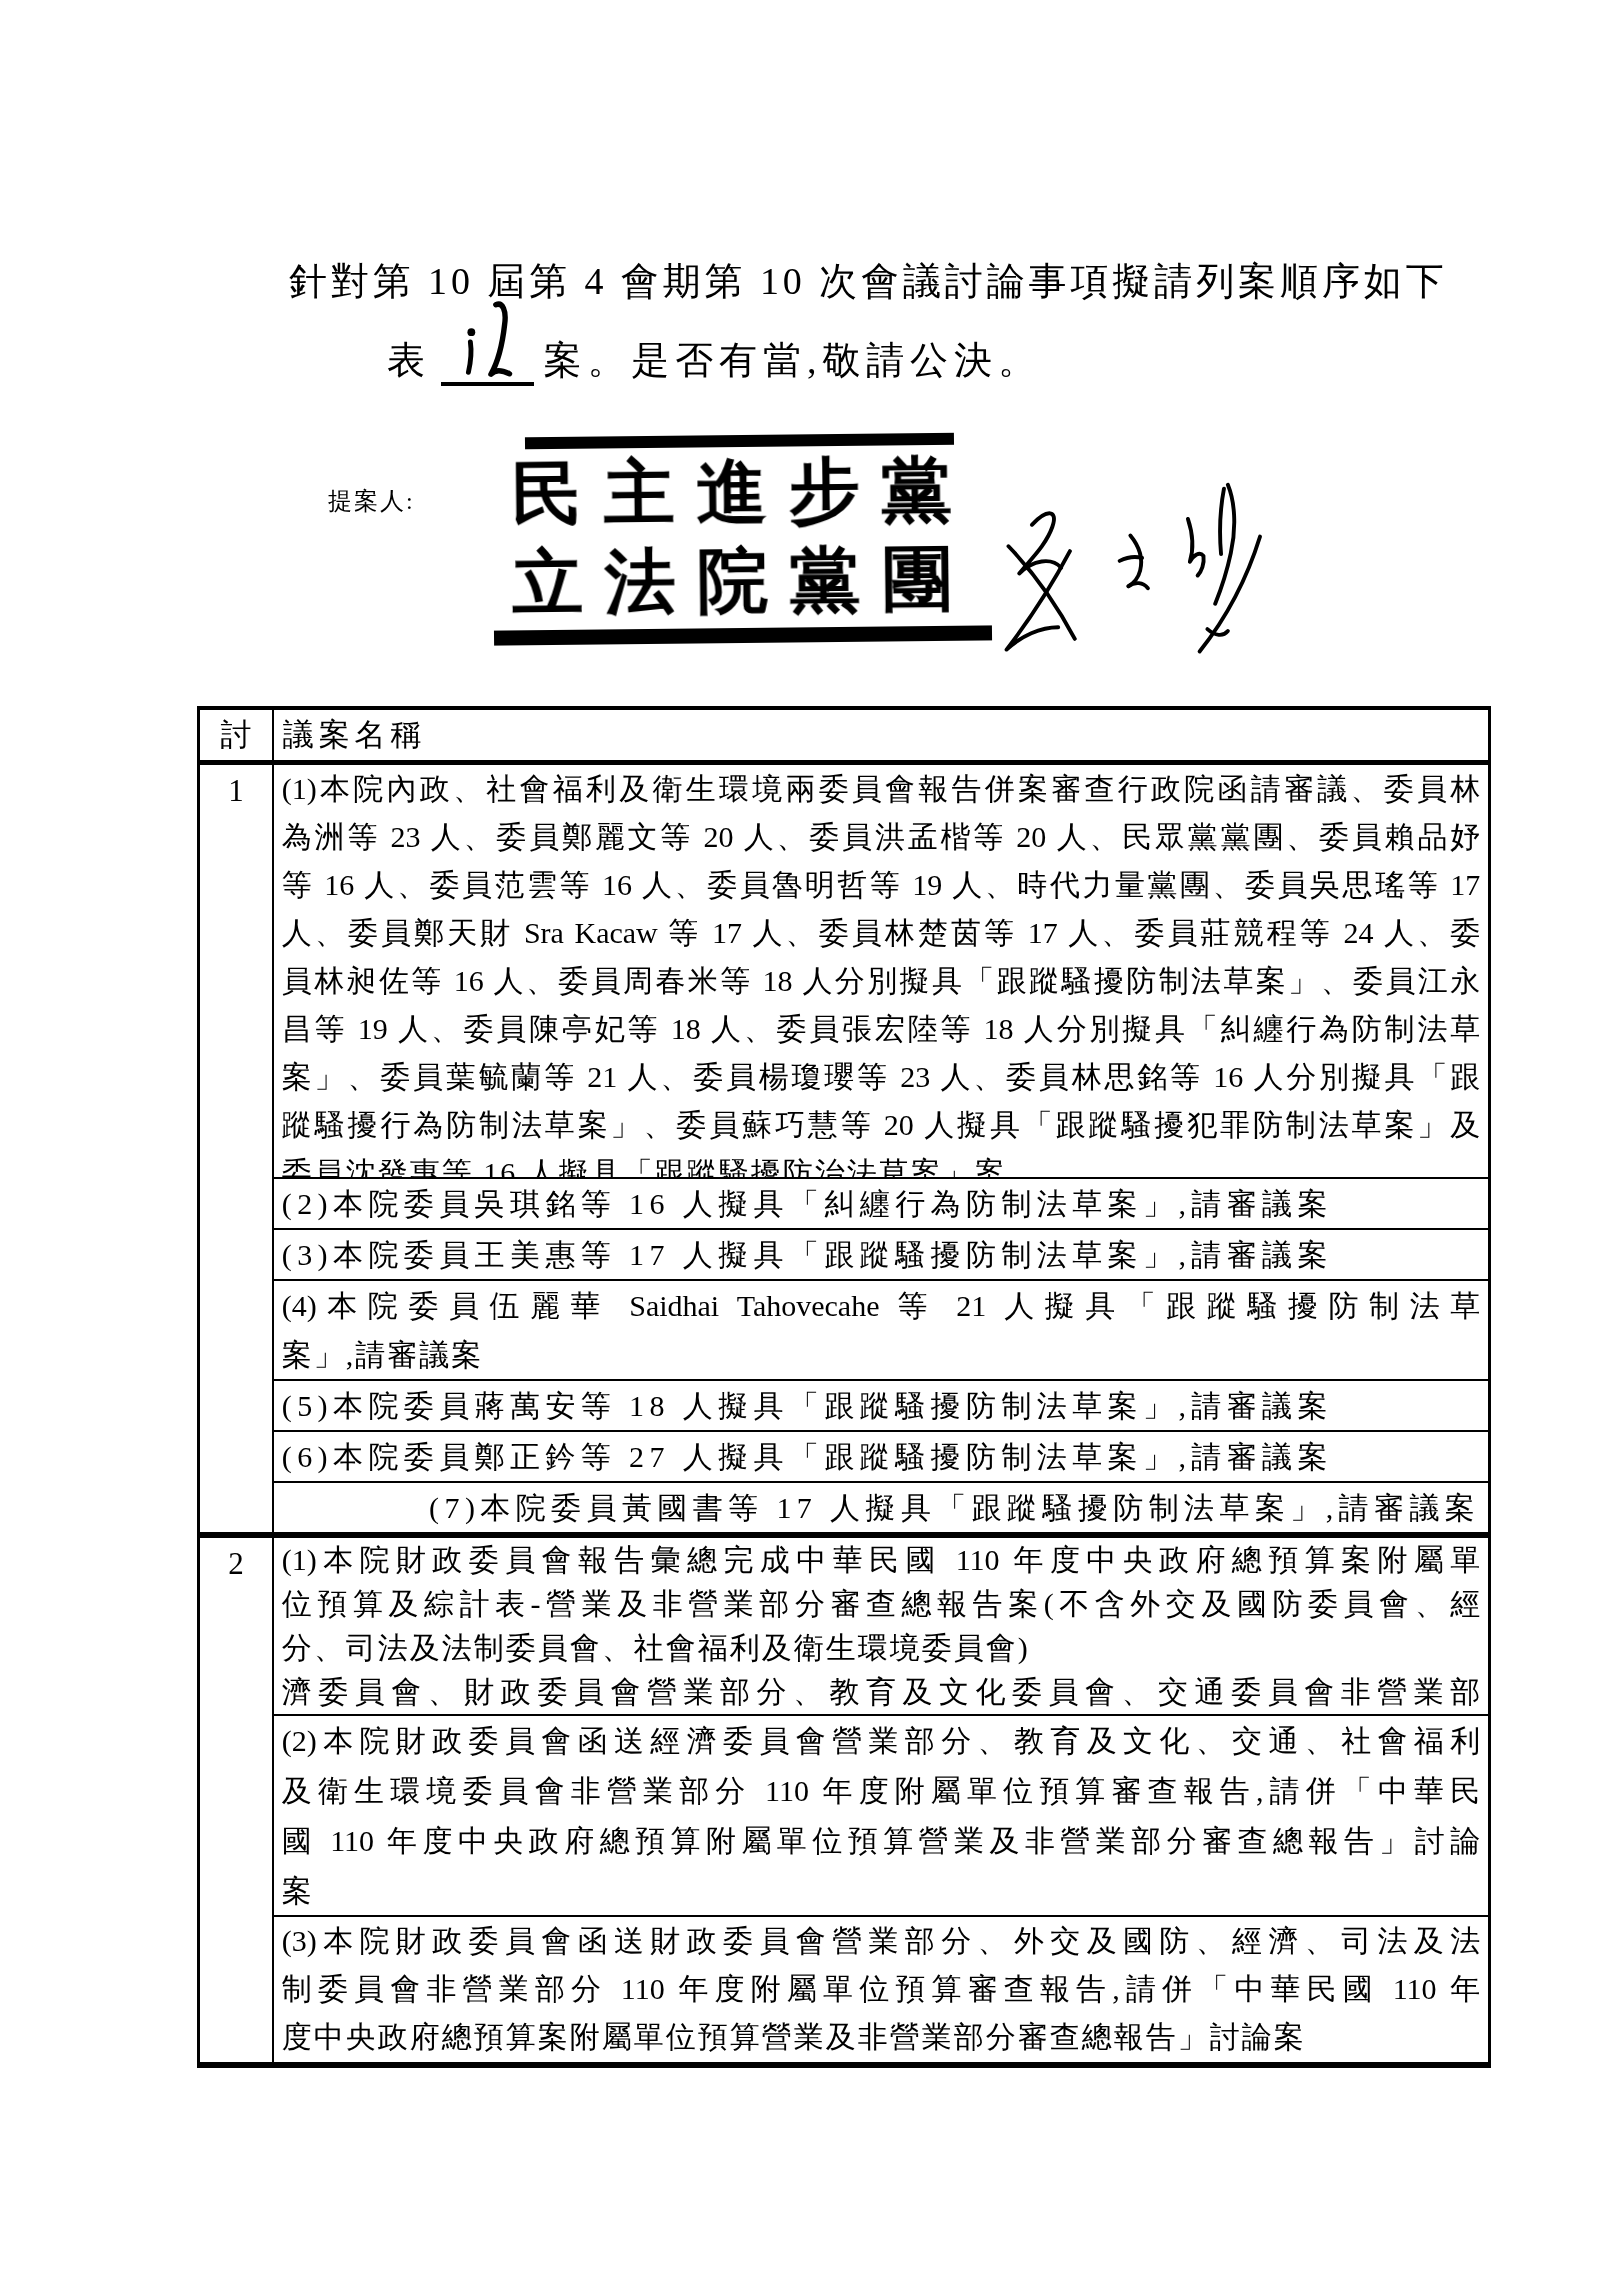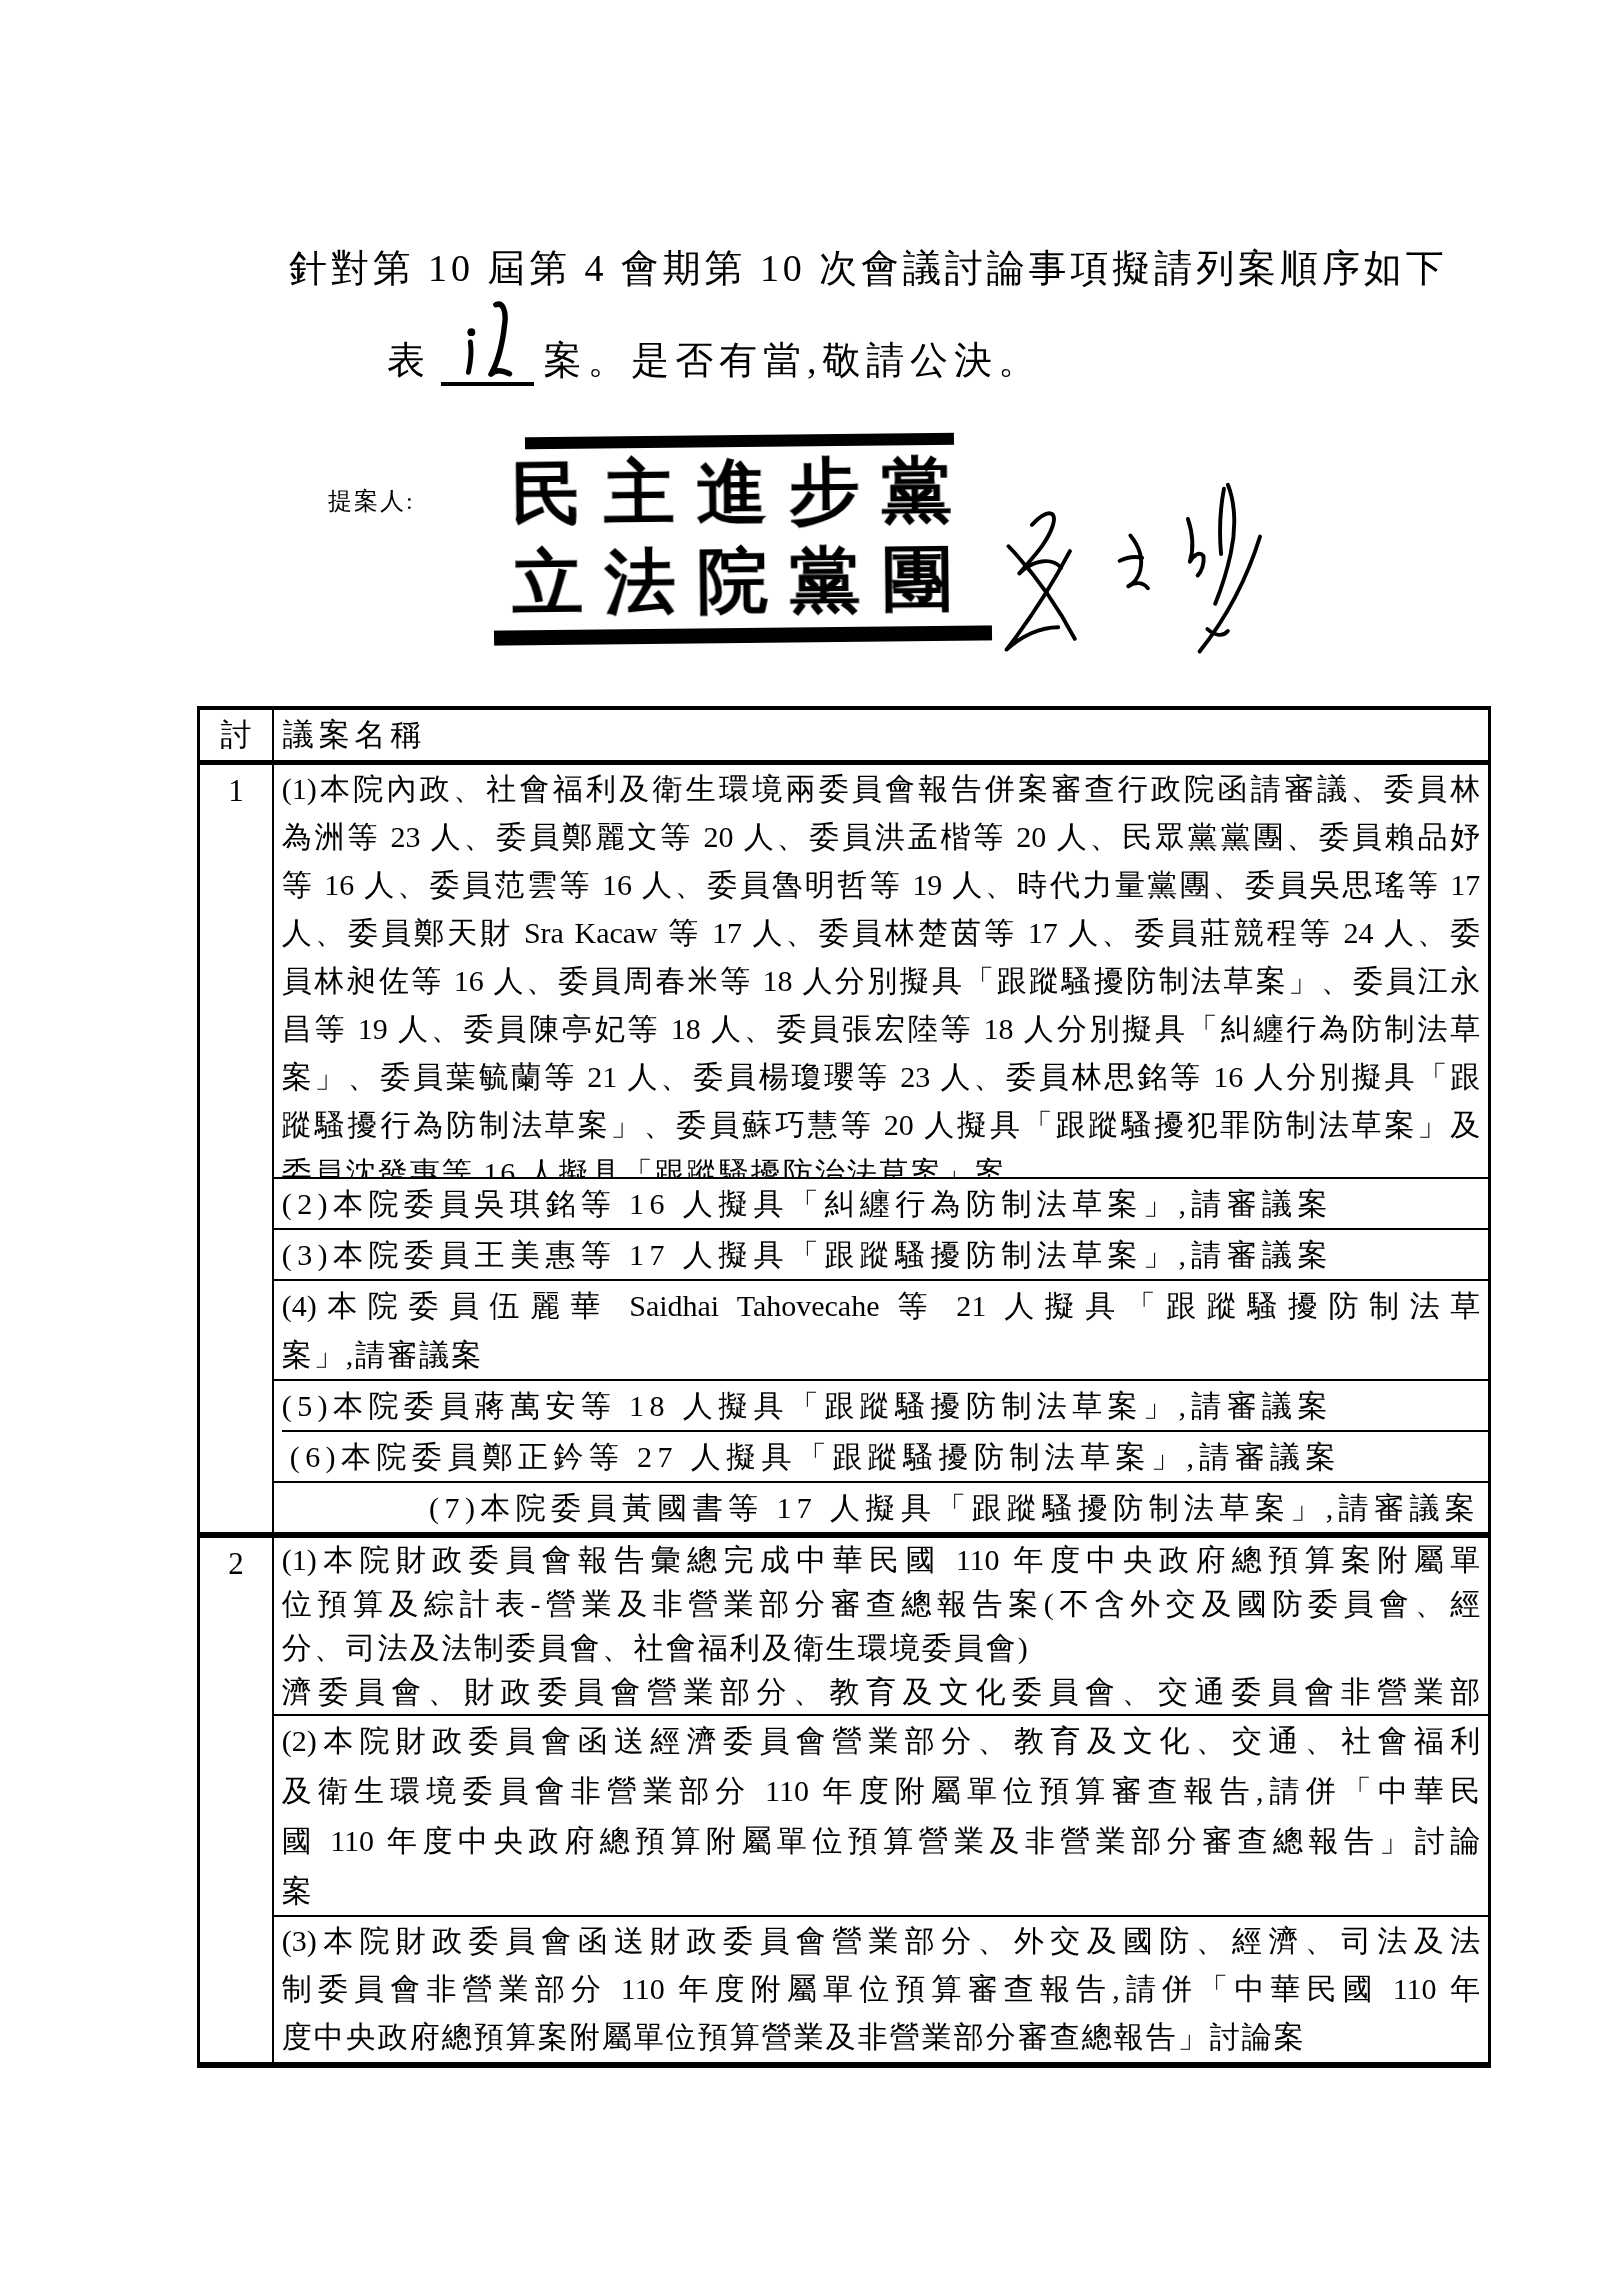--- a/index.html
+++ b/index.html
@@ -5,21 +5,21 @@
   html,body{margin:0;padding:0}
   body{
     width:1616px;height:2284px;background:#ffffff;position:relative;
     font-family:"Liberation Serif","DejaVu Serif",serif;color:#000;
     overflow:hidden;
   }
   .abs{position:absolute}
 
   
   .title1{
-    left:289px;top:243px;font-size:38px;letter-spacing:3.9px;white-space:nowrap;
+    left:289px;top:256px;font-size:38px;letter-spacing:3.9px;white-space:nowrap;
   }
   .title2{
     left:387px;top:323px;font-size:38px;letter-spacing:5.9px;white-space:nowrap;
     display:flex;align-items:flex-end;height:63px;
   }
   .blank{
     display:inline-block;width:93px;height:49px;border-bottom:4.4px solid #000;
     position:relative;margin:0 9.8px;flex:none;
   }
   .blank svg{position:absolute;left:0;bottom:-4.9px;overflow:visible}
@@ -134,21 +134,21 @@
           <div class="entry" style="height: 49px;">
             <div class="line loose" style="line-height: 49px;">(3)本院委員王美惠等 17 人擬具「跟蹤騷擾防制法草案」,請審議案</div>
           </div>
           <div class="entry" style="height: 98px;">
             <div class="line fill" style="line-height: 49px;">(4)本院委員伍麗華 Saidhai Tahovecahe 等 21 人擬具「跟蹤騷擾防制法草</div>
             <div class="line tail" style="line-height: 49px;">案」,請審議案</div>
           </div>
           <div class="entry" style="height: 49px;">
             <div class="line loose" style="line-height: 49px;">(5)本院委員蔣萬安等 18 人擬具「跟蹤騷擾防制法草案」,請審議案</div>
           </div>
-          <div class="entry" style="height: 49px; margin-left: 8px;">
+          <div class="entry" style="height: 49px;">
             <div class="line loose" style="line-height: 49px;">(6)本院委員鄭正鈐等 27 人擬具「跟蹤騷擾防制法草案」,請審議案</div>
           </div>
           <div class="entry" style="height: 49px; text-align: right;">
             <div class="line loose" style="line-height: 49px;">(7)本院委員黃國書等 17 人擬具「跟蹤騷擾防制法草案」,請審議案</div>
           </div>
         </div>
       </div>
       <div class="item">
         <div class="num">2</div>
         <div class="entries">

